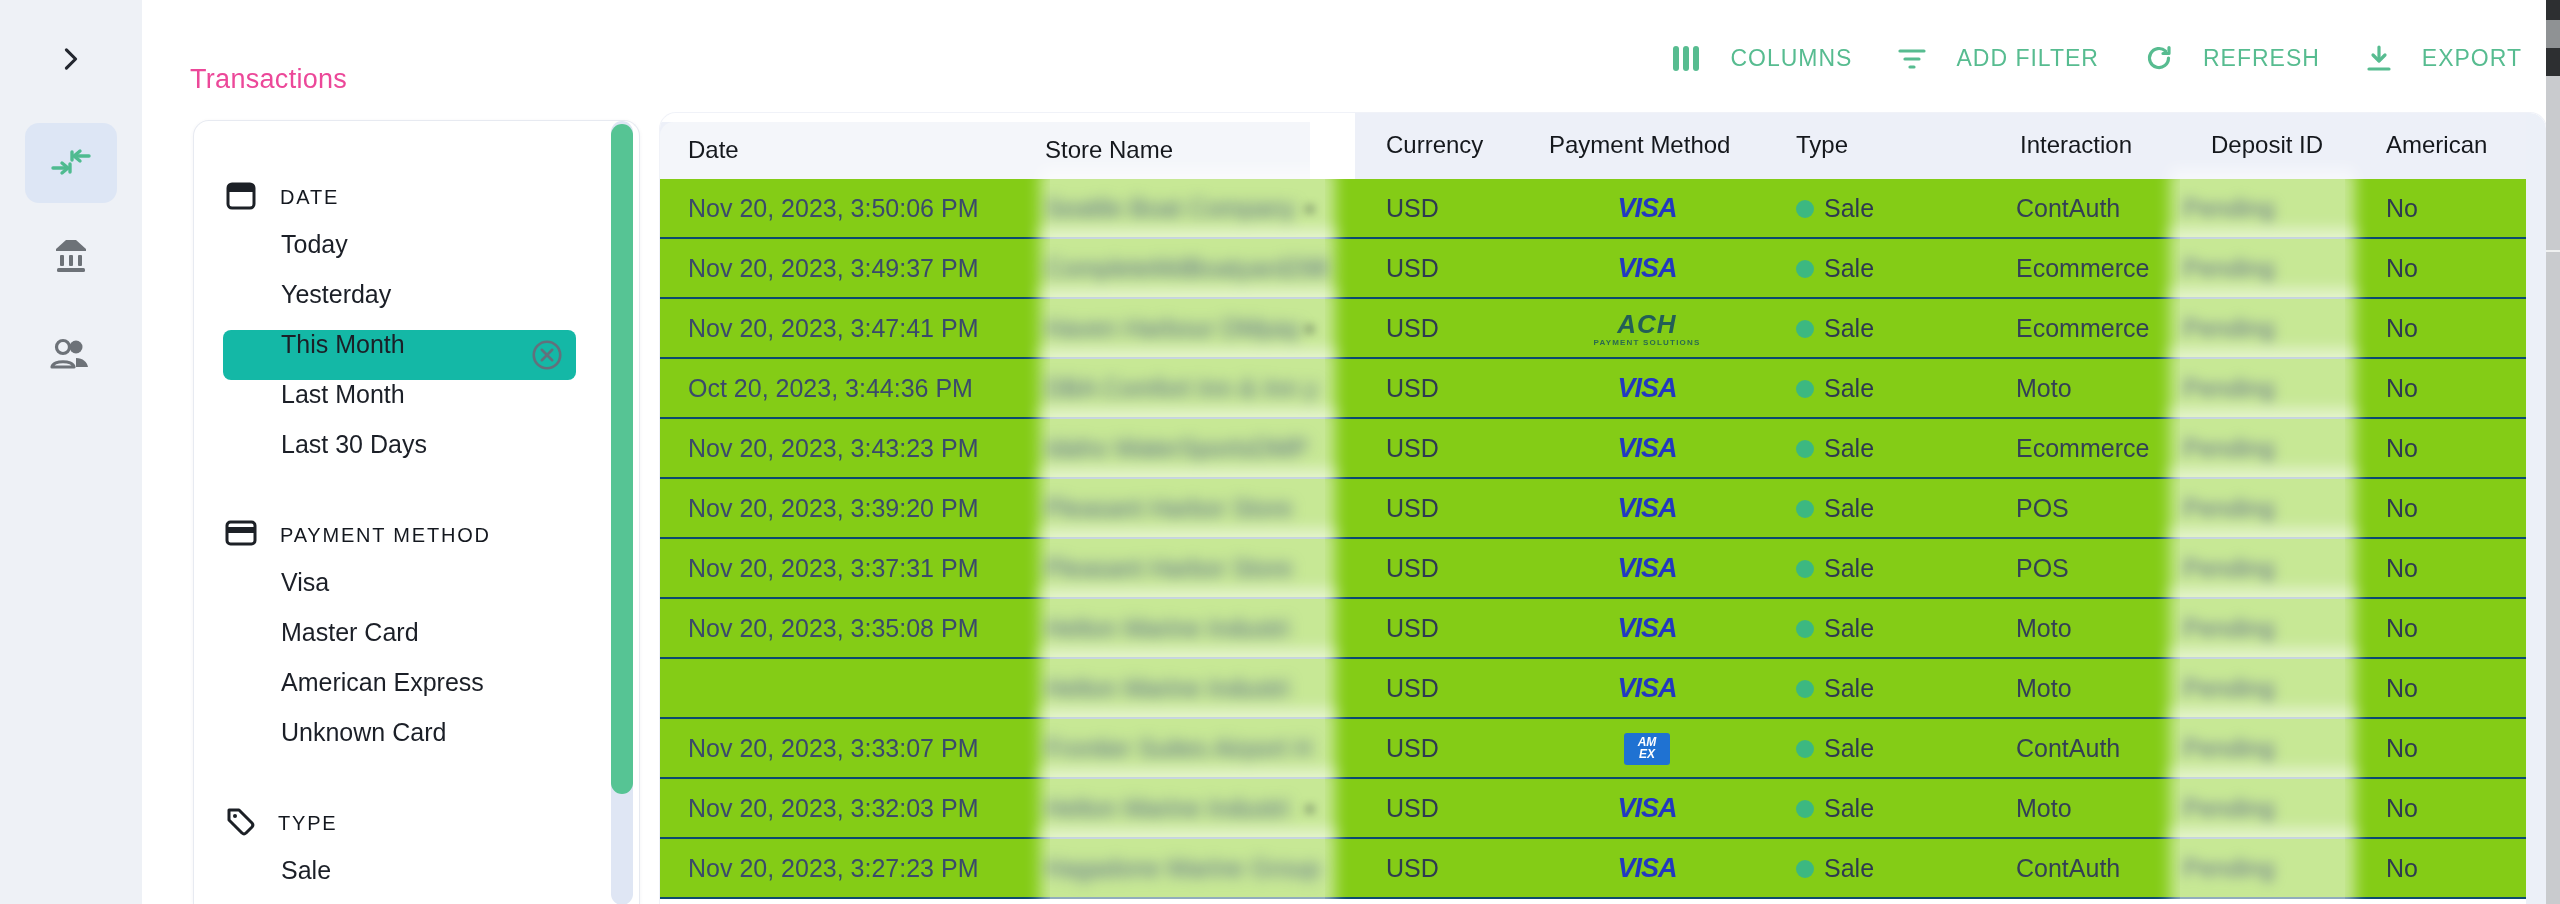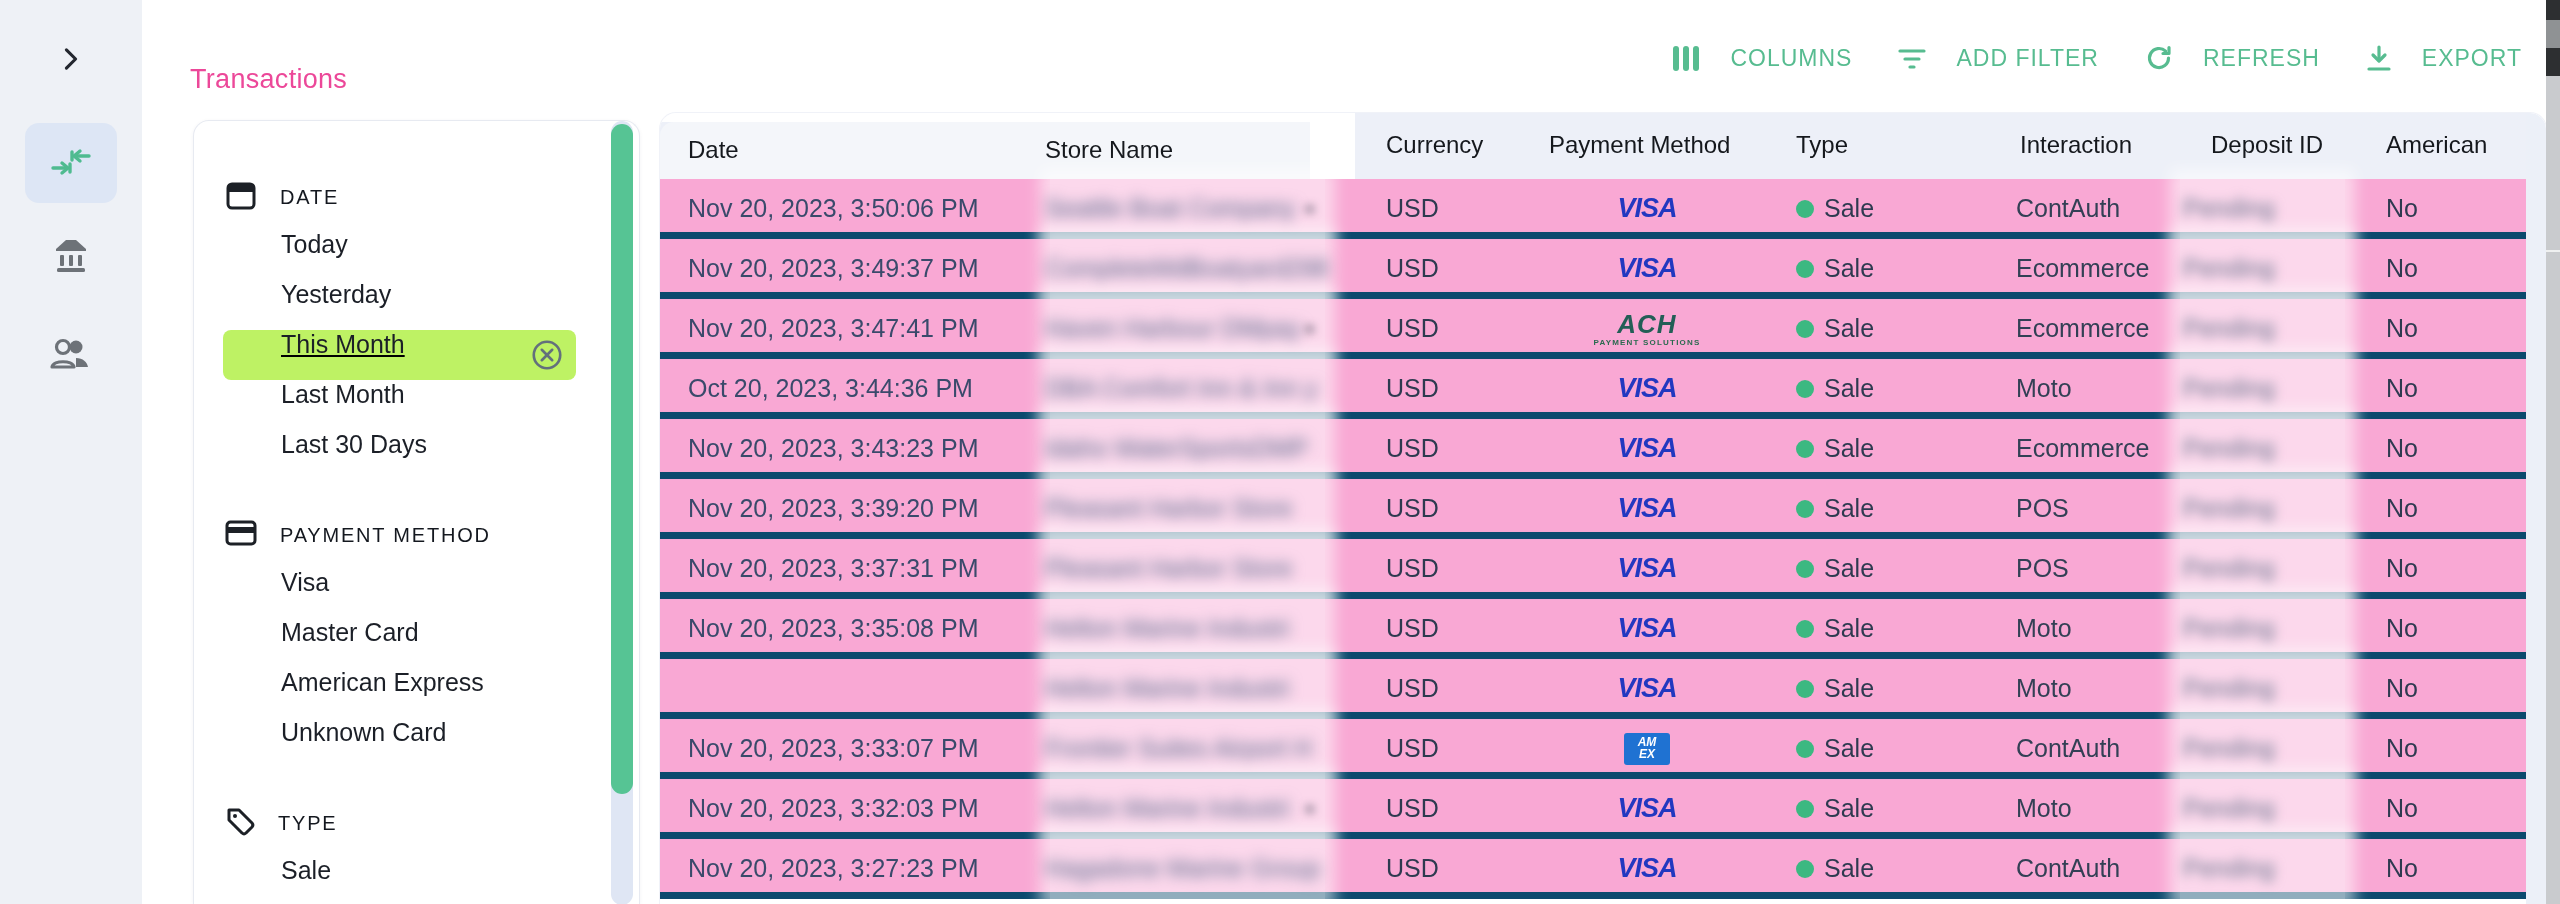--- a/index.html
+++ b/index.html
@@ -31,40 +31,40 @@
   .filter-card{position:absolute;left:193px;top:120px;width:447px;height:784px;background:#ffffff;
                border:1px solid #e7eaf1;border-bottom:none;border-radius:16px 16px 0 0;
                box-shadow:0 1px 4px rgba(30,40,70,.05);overflow:hidden;box-sizing:border-box;}
   .filter-content{position:absolute;left:0;top:0;right:0;padding-top:57px;}
   .fsection{margin-bottom:36px;}
   .fsec-head{display:flex;align-items:center;gap:22px;margin-left:30px;height:38px;}
   .fsec-label{font-size:20px;font-weight:500;letter-spacing:1.8px;color:#14181f;}
   .fsec-items{margin-top:14px;}
   .fitem{position:relative;height:50px;margin:0 63px 0 29px;border-radius:8px;display:flex;cursor:pointer;}
   .fitem-label{margin-left:58px;font-size:25px;color:#1b1f27;}
-  .fitem.selected{background:#bef264;text-decoration:underline;}
+  .fitem.selected{background:#14b8a6;}
   .fitem .clear{position:absolute;right:12px;top:8px;width:34px;height:34px;cursor:pointer;}
   
   .f-track{position:absolute;top:0;right:6px;width:22px;height:784px;background:#dfe6f4;border-radius:11px;}
   .f-thumb{position:absolute;top:3px;left:0;width:22px;height:670px;background:#56c494;border-radius:11px;}
 
   
   .table-card{position:absolute;left:660px;top:113px;width:1886px;height:791px;background:#ffffff;
               border-radius:16px 16px 0 0;overflow:hidden;box-shadow:0 0 0 1px rgba(228,232,242,.55);}
   .th-band{position:absolute;left:0;top:0;width:1866px;height:66px;background:#edf0f8;}
   .th-gutter{position:absolute;left:1866px;top:0;width:20px;height:791px;background:#ecf0f8;border-radius:0 16px 0 0;}
   .th-notch{position:absolute;left:650px;top:0;width:45px;height:66px;background:#ffffff;}
   .th-leftcap{position:absolute;left:0;top:0;width:650px;height:9px;background:#ffffff;border-radius:16px 0 0 0;}
   .th-left{position:absolute;left:0;top:9px;width:650px;height:57px;background:#f4f6fa;border-radius:14px 0 0 0;}
   .th-label{position:absolute;font-size:24px;font-weight:500;color:#15181d;white-space:nowrap;}
   .th-left .th-label{top:14px;}
   .th-band .th-label{top:18px;}
 
   .rows{position:absolute;left:0;top:66px;width:1866px;}
-  .trow{position:relative;width:1866px;height:60px;background:#f9a8d4;border-bottom:7px solid #0c4a6e;box-sizing:border-box;}
+  .trow{position:relative;width:1866px;height:60px;background:#84cc16;border-bottom:2px solid #0c4a6e;box-sizing:border-box;}
   .cell{position:absolute;top:0;height:59px;display:flex;align-items:center;font-size:25px;color:#2e3a50;white-space:nowrap;}
   .c-date{left:28px;color:#3a4a6b;}
   .c-store{left:385px;width:270px;color:#55688a;filter:blur(7px);}
   .c-storeflag{left:646px;width:14px;color:#2a3344;filter:blur(5px);font-size:22px;}
   .c-currency{left:726px;}
   .c-payment{left:872px;width:230px;justify-content:center;}
   .c-type{left:1136px;gap:10px;}
   .c-interaction{left:1356px;color:#334055;}
   .c-deposit{left:1523px;color:#66748c;filter:blur(6px);}
   .c-recurring{left:1726px;}

